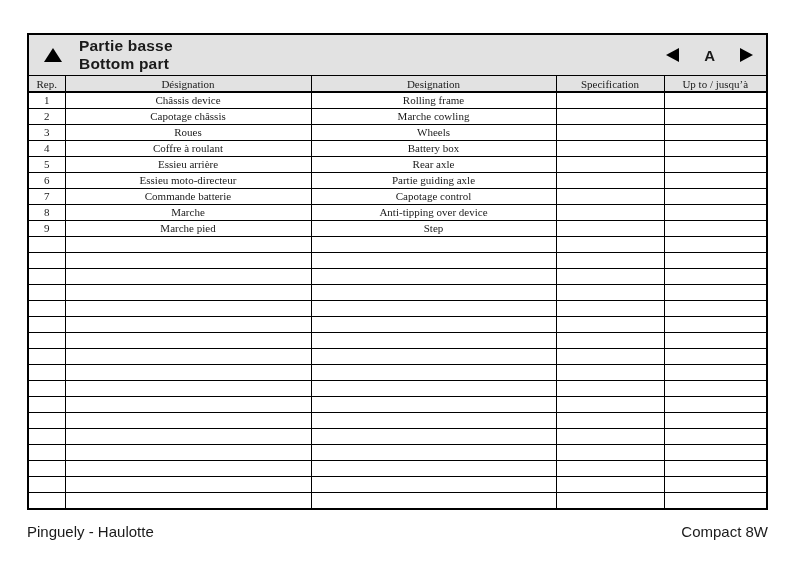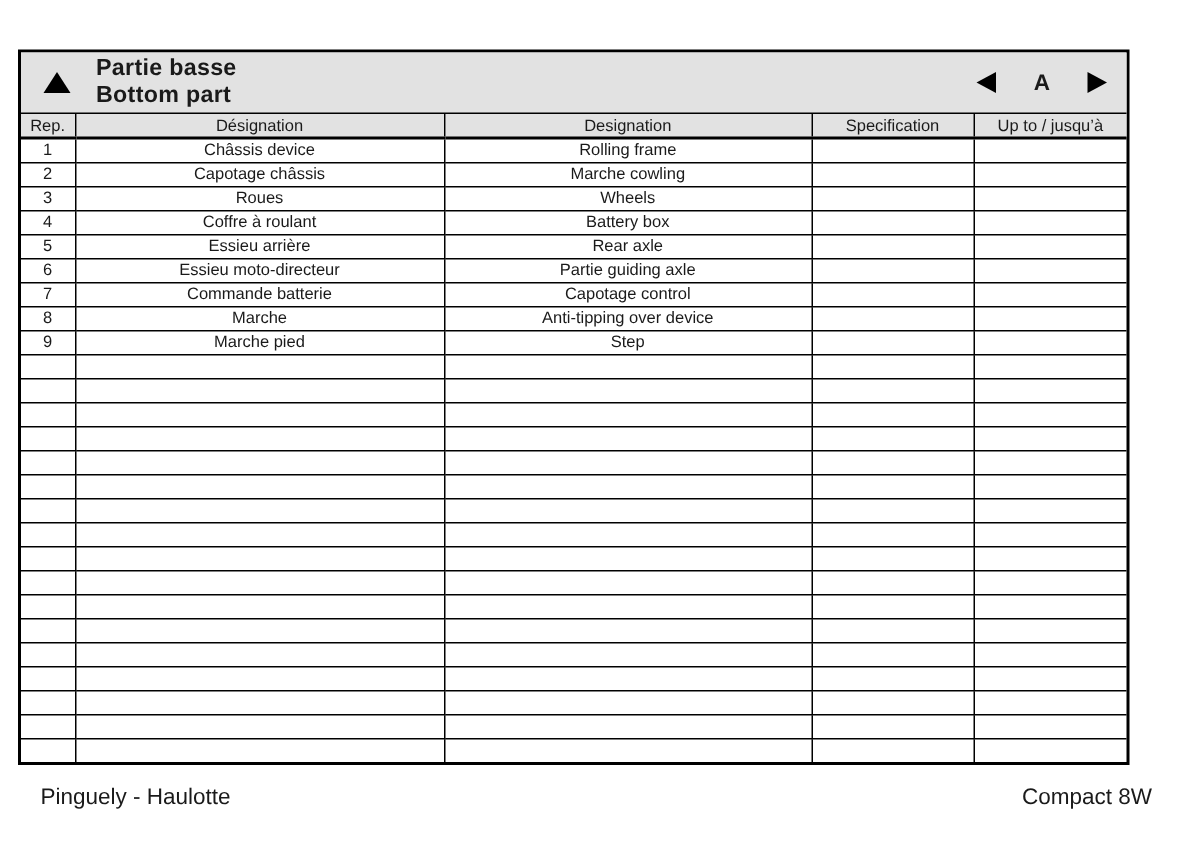--- a/index.html
+++ b/index.html
@@ -11,21 +11,21 @@
   }
   .page {
     position: relative;
     width: 793px;
     height: 561px;
     background: #ffffff;
     overflow: hidden;
   }
   .sheet {
     position: absolute;
-    left: 12px;
+    left: 27px;
     top: 33px;
     width: 741px;
     border: 2px solid #000;
     background: #fff;
   }
   .title-block {
     display: flex;
     align-items: center;
     height: 41px;
     background: var(--header-bg, #e2e2e2);
@@ -68,20 +68,21 @@
     cursor: pointer;
   }
   .nav-letter {
     font-weight: bold;
     font-size: 15px;
   }
   table {
     width: 100%;
     border-collapse: collapse;
     table-layout: fixed;
+    font-family: Liberation Serif, serif;
   }
   th {
     background: var(--header-bg, #e2e2e2);
     font-weight: normal;
     font-size: 11px;
     height: 16px;
     padding: 0 2px;
     border: 1px solid #000;
     border-top: none;
     border-bottom: 2px solid #000;

